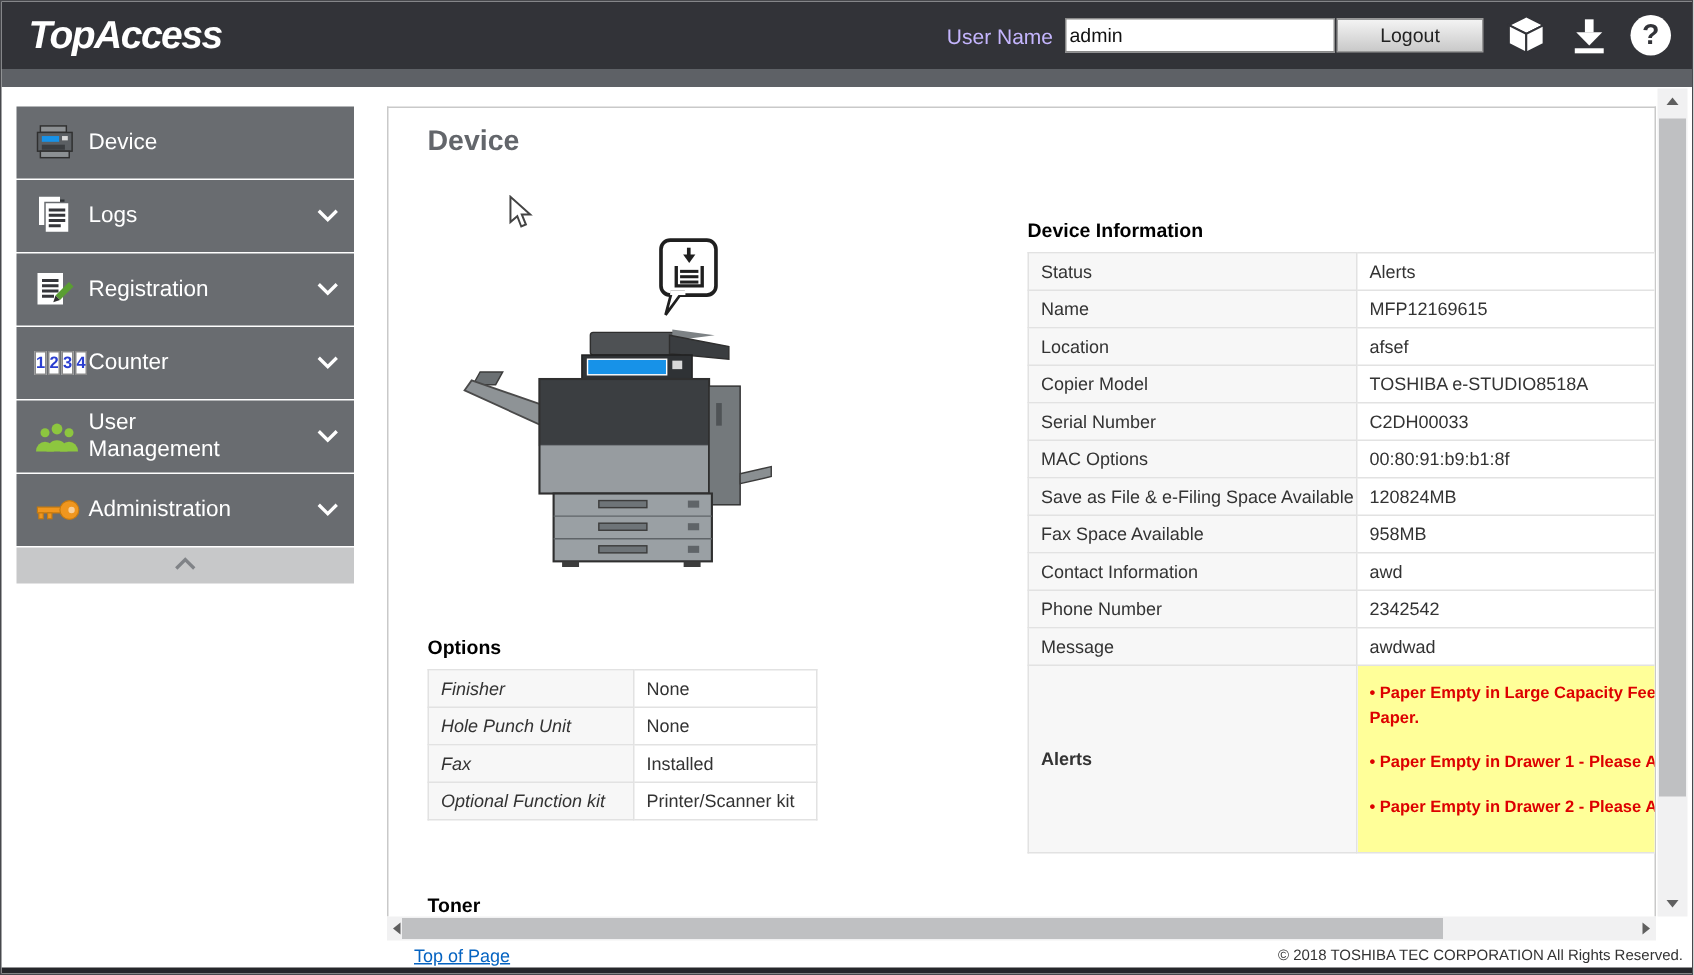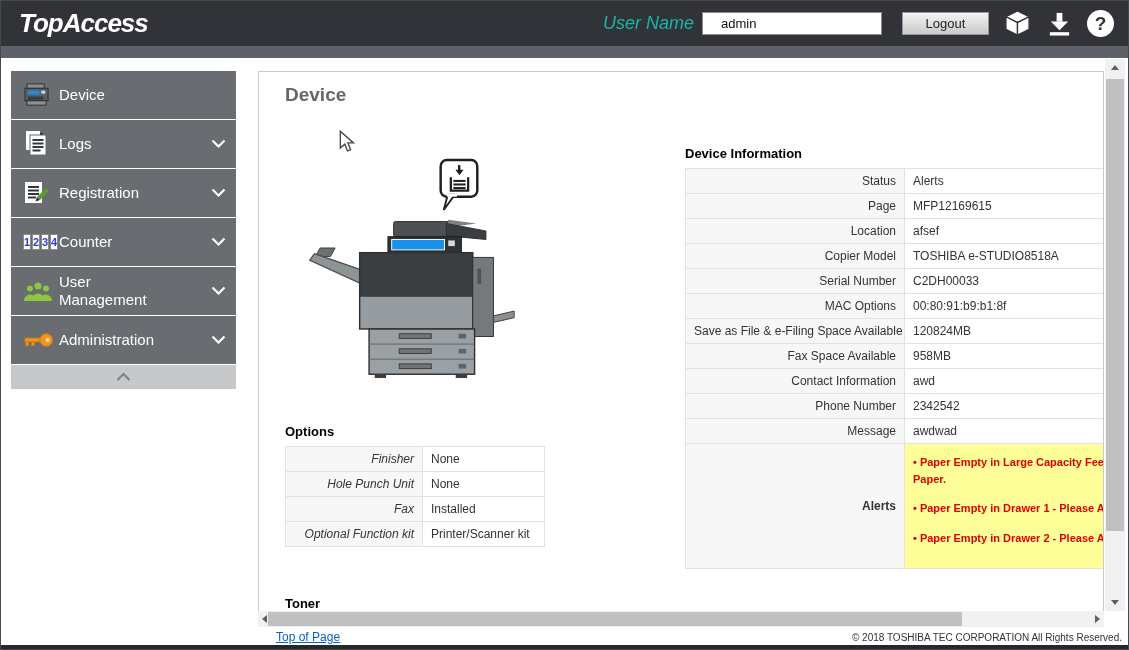--- a/index.html
+++ b/index.html
@@ -6,24 +6,24 @@
   html,body { width:1129px; height:650px; overflow:hidden; background:#fff;
               font-family:"Liberation Sans", sans-serif; }
   .window { position:relative; width:1129px; height:650px; background:#fff;
             border:1px solid #47484c; overflow:hidden; }
 
   
   .topbar { position:absolute; left:0; top:0; width:100%; height:45px; background:#323338;
             display:flex; align-items:center; padding:0 14px 0 18px; }
   .logo { color:#fff; font-size:26px; font-weight:bold; font-style:italic;
           letter-spacing:-1px; margin-right:auto; }
-  .user-label { color:#14b8a6; font-size:18px; margin-right:8px;font-style:italic; }
+  .user-label { color:#c4b5fd; font-size:14px; margin-right:8px; }
   .user-input { width:180px; height:23px; border:1px solid #8a8a8a; font-size:13px;
-                padding:0 18px; background:#fff; color:#111; }
-  .logout-btn { margin-left:20px; width:87px; height:23px; font-size:13px; color:#222;
+                padding:0 2px; background:#fff; color:#111; }
+  .logout-btn { margin-left:1px; width:98px; height:23px; font-size:13px; color:#222;
                 background:linear-gradient(#f4f4f4,#c9c9c9); border:1px solid #979797;
                 cursor:pointer; }
   .tb-icon { margin-left:14px; display:flex; align-items:center; justify-content:center;
              cursor:pointer; }
   .help-circle { width:27px; height:27px; border-radius:50%; background:#fff; color:#323338;
                  font-size:19px; font-weight:bold; display:flex; align-items:center;
                  justify-content:center; }
 
   
   .subbar { position:absolute; left:0; top:45px; width:100%; height:12px; background:#5e6166; }
@@ -52,21 +52,21 @@
   .printer { position:absolute; left:46px; top:142px; }
 
   .section-h { font-size:13px; font-weight:bold; color:#000; margin-bottom:7px; }
   .options-box { position:absolute; left:26px; top:352px; }
   .devinfo-box { position:absolute; left:426px; top:74px; }
   .toner-h { position:absolute; left:26px; top:524px; }
 
   table.data-table { border-collapse:collapse; table-layout:fixed; background:#fff; }
   .data-table td { border:1px solid #e2e2e2; padding:5px 8px; font-size:12px; color:#333;
                    height:15px; line-height:14px; white-space:nowrap; overflow:hidden; }
-  .data-table td.lbl { background:#f7f7f7;text-align:right; }
+  .data-table td.lbl { background:#f7f7f7; }
   .opt-table { width:260px; }
   .opt-table td.lbl { width:137px;font-style:italic; }
   .di-table { width:520px; }
   .di-table td.lbl { width:219px; }
   .alerts-lbl { color:#dd0000; font-weight:bold; vertical-align:middle; }
   .alerts-cell { background:#ffff99 !important; vertical-align:top; white-space:normal !important;
                  height:125px !important; padding:10px 8px !important; }
   .alert-item { color:#dd0000; font-weight:bold; font-size:11px; line-height:1.5;
                 margin-bottom:13px; }
   .alert-item:last-child { margin-bottom:0; }
@@ -326,21 +326,21 @@
 
     <div class="devinfo-box">
       <h3 class="section-h">Device Information</h3>
       <table class="data-table di-table">
         <tbody>
             <tr>
               <td class="lbl">Status</td>
               <td class="val">Alerts</td>
             </tr>
             <tr>
-              <td class="lbl">Page</td>
+              <td class="lbl">Name</td>
               <td class="val">MFP12169615</td>
             </tr>
             <tr>
               <td class="lbl">Location</td>
               <td class="val">afsef</td>
             </tr>
             <tr>
               <td class="lbl">Copier Model</td>
               <td class="val">TOSHIBA e-STUDIO8518A</td>
             </tr>

